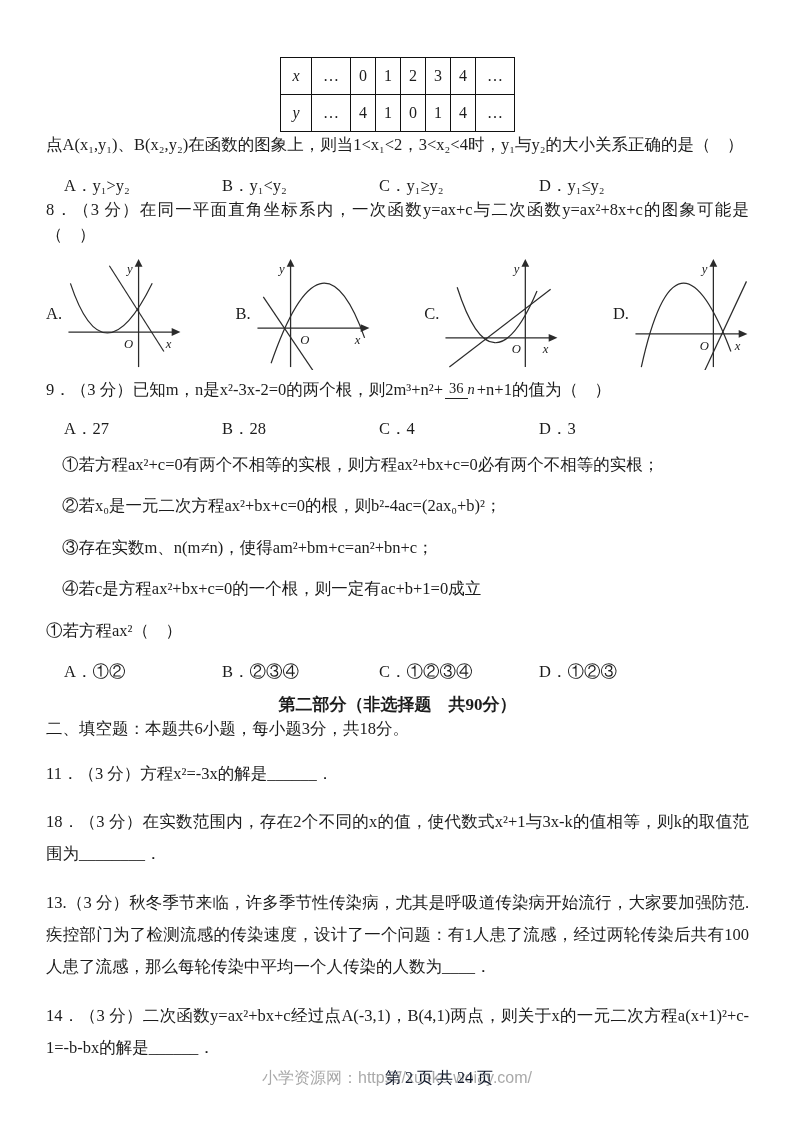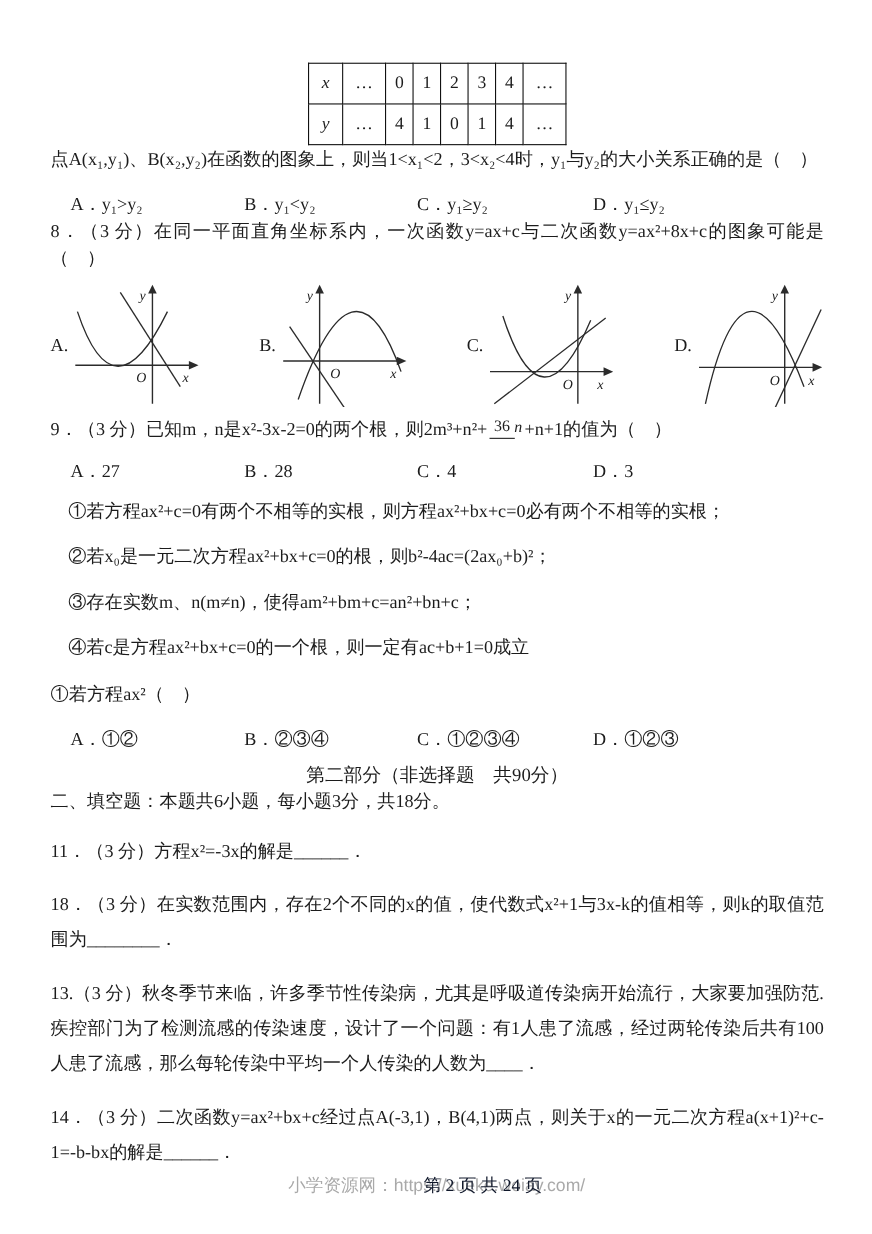--- a/index.html
+++ b/index.html
@@ -52,21 +52,21 @@
   .frac { display:inline-flex; flex-direction:row; align-items:center; line-height:1.1; font-size:14.5px; margin:0 2px; }
   .frac .num { border-bottom:1.2px solid #222; padding:0 4px 1px 4px; }
   .frac .den { padding-top:1px; font-style:italic; }
 
   .mt-q10 { margin-top:12px; }
   .statement { margin:16px; margin-top:12px; font-size:16.5px; line-height:1.55; }
   .mt-concl { margin-top:12px; }
 
   .section-title {
     margin:10px 0 0 0; text-align:center;
-    font-weight:normal; font-size:17px;
+    font-weight:bold; font-size:17px;
   }
   .fill-header { margin-top:12px; font-size:16.5px; }
   .fill-q { font-size:16.5px; line-height:1.95; text-align:justify; }
 
   
   .footer { position:absolute; left:1px; right:0; top:1068px; height:30px; }
   .footer span { position:absolute; white-space:nowrap; font-size:16px; }
   .footer .watermark {
     left:50%; transform:translateX(-50%);
     color:#a9a9a9; font-family:"Liberation Sans",sans-serif;

